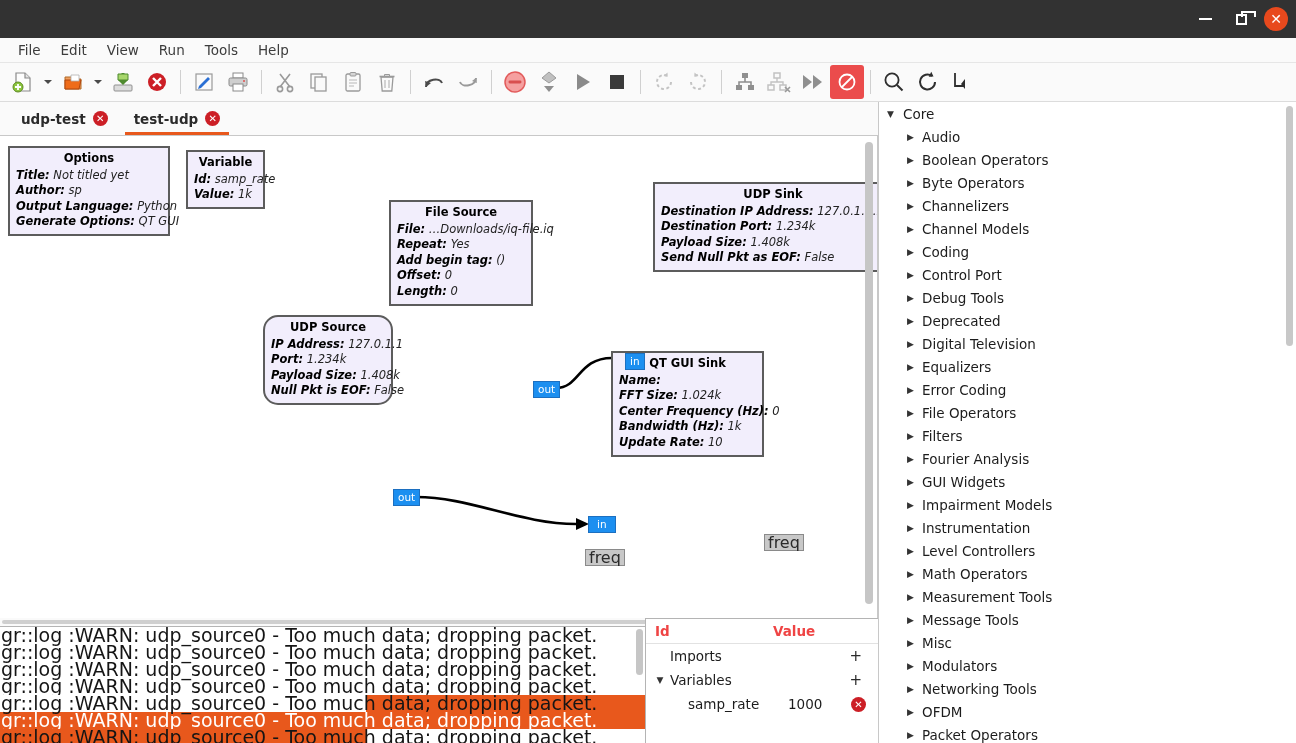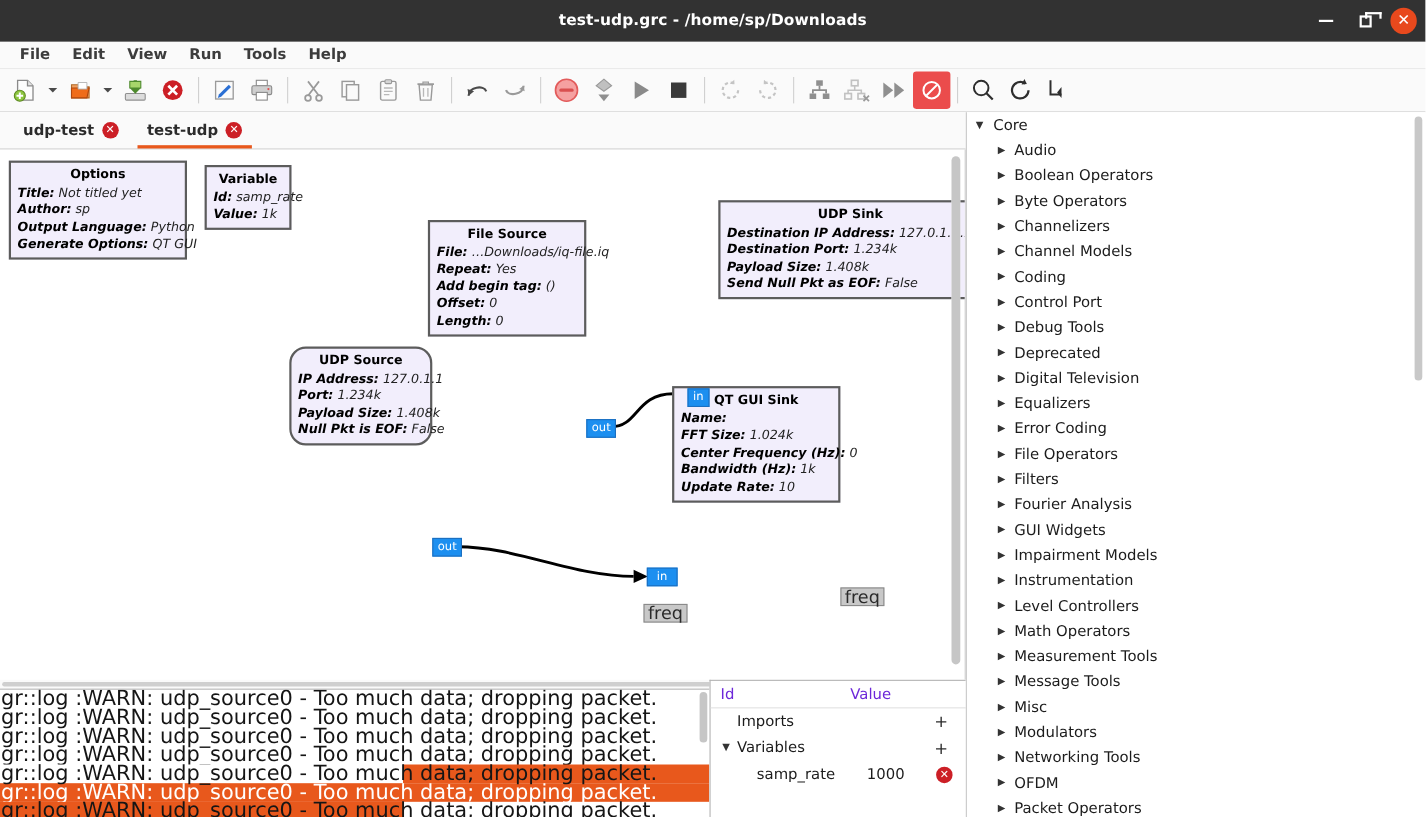--- a/index.html
+++ b/index.html
@@ -25,21 +25,21 @@
   .winbtn.min { font-size: 16px; line-height: 6px; }
   .winbtn.close { background: #e8491d; border-radius: 50%; width: 24px; height: 24px; font-size: 14px; font-weight: bold; }
   .sqicon { width: 11px; height: 11px; border: 2px solid #fff; position: relative; }
   .sqicon:after { content:""; position:absolute; left:3px; top:-5px; width:11px; height:4px; border:2px solid #fff; border-bottom:none; }
   .minbar { width: 13px; height: 2px; background: #fff; }
 
   
   .menubar {
     position: absolute; left: 0; top: 38px; width: 1296px; height: 25px;
     background: #fafafa; border-bottom: 1px solid #e6e6e6;
-    display: flex; align-items: center; padding-left: 9px; gap: 2px; font-weight: bold;
+    display: flex; align-items: center; padding-left: 9px; gap: 2px;
   }
   .menuitem { font-size: 13.5px; color: #3c3c3c; padding: 2px 9px; cursor: default; }
 
   
   .toolbar {
     position: absolute; left: 0; top: 63px; width: 1296px; height: 39px;
     background: #fafafa; border-bottom: 1px solid #dcdcdc;
     display: flex; align-items: center; padding-left: 6px;
   }
   .tbtn { width: 34px; height: 34px; display: flex; align-items: center; justify-content: center; border-radius: 3px; }
@@ -99,21 +99,21 @@
   .logline { position: relative; height: 17px; font-size: 19px; color: #151515; white-space: nowrap; padding-left: 1px; line-height: 17px; }
   .logline.full-hl { background: #e8581c; color: #ffffff; }
   .console-scroll-v { position: absolute; right: 2px; top: 2px; width: 7px; height: 112px; }
   .console-scroll-v .thumb { position: absolute; left: 0; top: 0; width: 7px; height: 46px; background: #c6c6c6; border-radius: 4px; }
 
   
   .varspanel {
     position: absolute; left: 645px; top: 618px; width: 233px; height: 125px;
     background: #ffffff; border-left: 1px solid #b4b4b4; border-top: 1px solid #b4b4b4;
   }
-  .varhdr { display: flex; height: 25px; align-items: center; border-bottom: 1px solid #e2e2e2; font-size: 13.5px; color: #6d28d9; }
+  .varhdr { display: flex; height: 25px; align-items: center; border-bottom: 1px solid #e2e2e2; font-size: 13.5px; color: #ef4444; font-weight: bold; }
   .varhdr .c1 { width: 122px; padding-left: 9px; }
   .varhdr .c2 { flex: 1; padding-left: 5px; }
   .varrow { display: flex; height: 24px; align-items: center; font-size: 13.5px; color: #1c1c1c; position: relative; }
   .varrow .twisty { width: 16px; text-align: center; font-size: 9px; color: #333; }
   .varrow .lbl { padding-left: 2px; }
   .varrow .val { position: absolute; left: 142px; }
   .varrow .plus { position: absolute; right: 16px; font-size: 15px; color: #2a2a2a; }
   .varrow .delx { position: absolute; right: 12px; width: 15px; height: 15px; border-radius: 50%; background: #cc1f26; color: #fff; font-size: 10px; font-weight: bold; display:flex; align-items:center; justify-content:center; }
 
   
@@ -129,21 +129,20 @@
   .sb-scroll .thumb { position: absolute; left: 0; top: 0; width: 7px; height: 240px; background: #c8c8c8; border-radius: 4px; }
 
   svg { display: block; }
 </style>
 </head>
 <body>
 
 <div id="app">
 
   <div class="titlebar">
-    <div class="title">test-udp.grc - /home/sp/Downloads</div>
     <div class="winbtns">
       <div class="winbtn min">
           <span class="minbar"></span>
         </div>
       <div class="winbtn">
           <span class="sqicon"></span>
         </div>
       <div class="winbtn close">✕</div>
     </div>
   </div>

